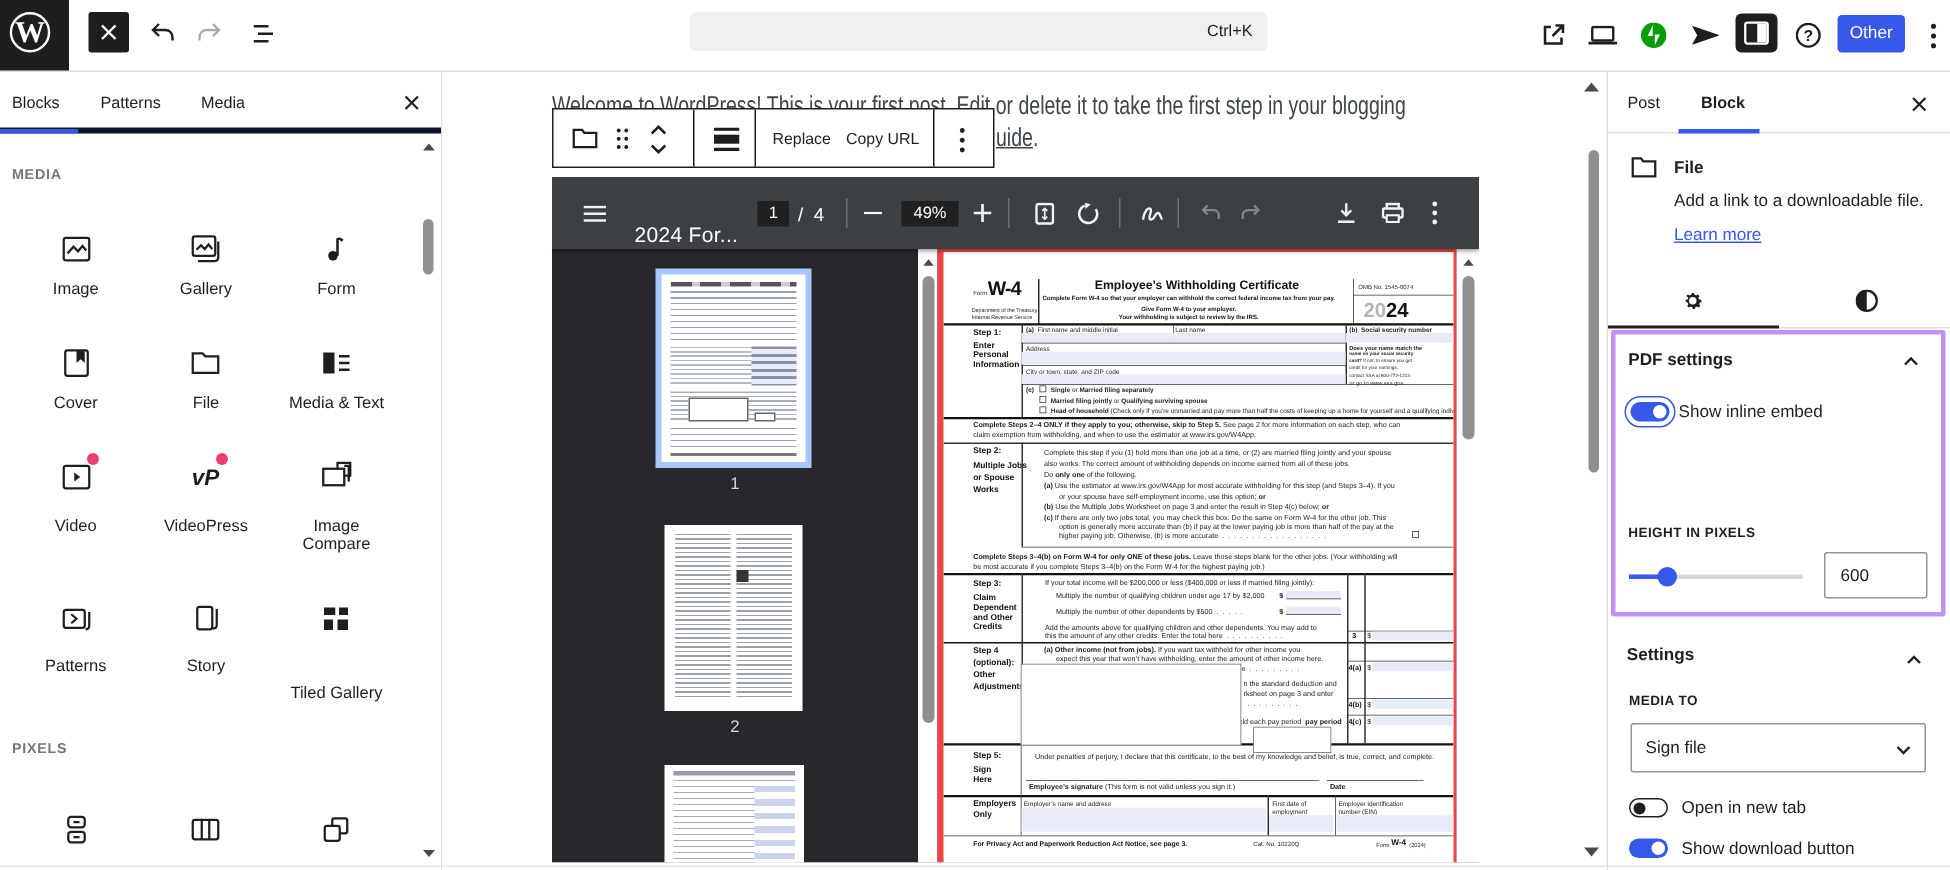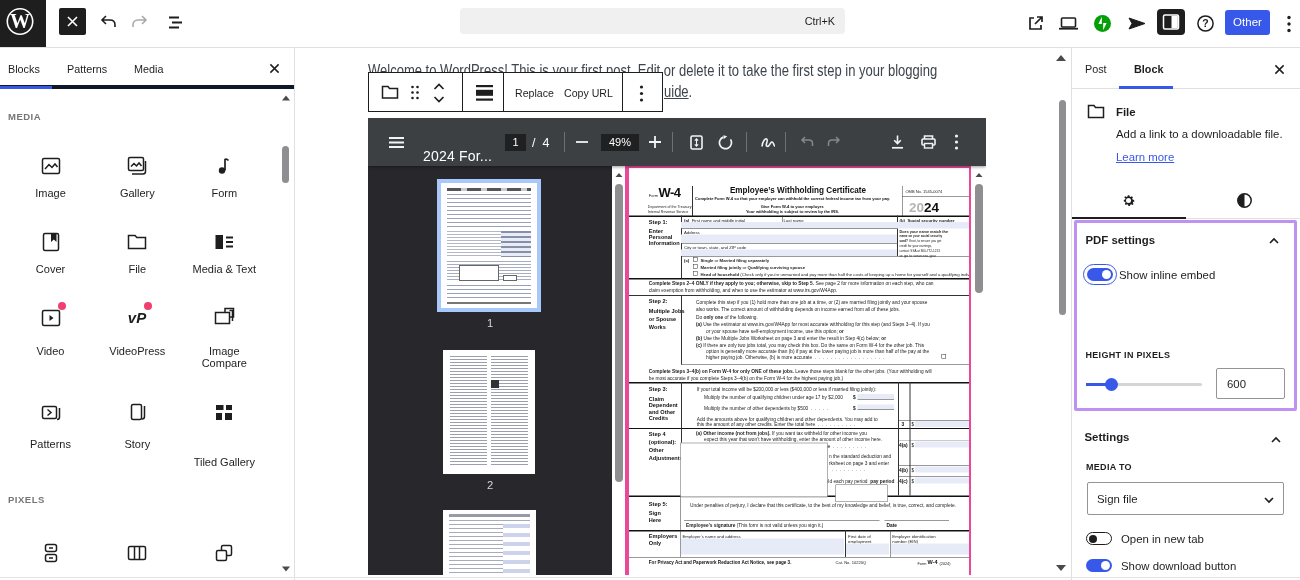--- a/index.html
+++ b/index.html
@@ -37,21 +37,21 @@
 
 
 #pdf { position:absolute; left:73px; top:70px; width:618px; height:457px; background:#28282c; overflow:hidden; }
 #pdftb { position:absolute; left:0; top:0; width:618px; height:48px; background:#3c4043; box-shadow:0 1px 3px rgba(0,0,0,.4); z-index:3;}
 #pdftb .dbox { position:absolute; background:#1e2022; color:#fff; font-size:11px; text-align:center; }
 .wt { color:#fff; }
 #thumbs { position:absolute; left:0; top:48px; width:244px; bottom:0; background:#28282c; }
 .tpage { position:absolute; background:#fff; }
 .tnum { position:absolute; width:244px; text-align:center; color:#d6d6d6; font-size:11.2px; }
 #sbs1 { position:absolute; left:244px; top:48px; width:13px; bottom:0; background:#fff; }
-#pmain { position:absolute; left:257px; top:48px; width:346px; bottom:0; background:#ec4899; }
+#pmain { position:absolute; left:257px; top:48px; width:346px; bottom:0; background:#ef4444; }
 #page { position:absolute; left:4px; top:2px; width:340px; height:409px; background:#fff; overflow:hidden; }
 #sbs2 { position:absolute; left:603px; top:48px; width:15px; bottom:0; background:#fff; }
 .sthumb { position:absolute; background:#8f8f92; border-radius:4px; }
 .uarr { width:0; height:0; border-left:5px solid transparent; border-right:5px solid transparent; border-bottom:6px solid #4a4a4a; }
 .darr { width:0; height:0; border-left:5px solid transparent; border-right:5px solid transparent; border-top:6px solid #4a4a4a; }
 
 
 #form2x { position:absolute; left:0; top:0; width:680px; height:810px; transform:scale(.5); transform-origin:0 0; color:#1c1c1c; }
 .fl { position:absolute; font-size:9.6px; white-space:nowrap; color:#222; }
 .b { font-weight:bold; color:#111; }

